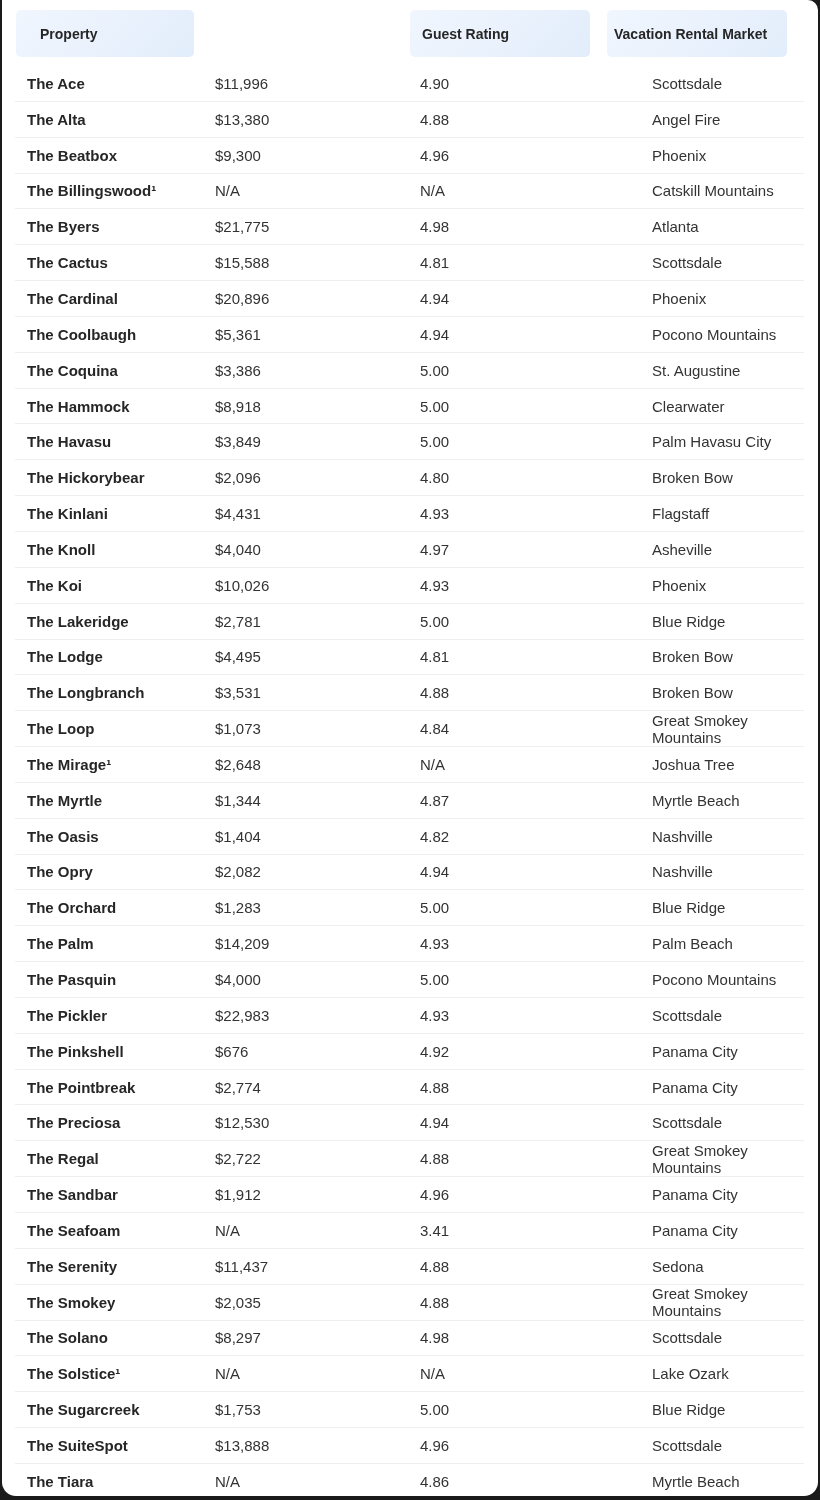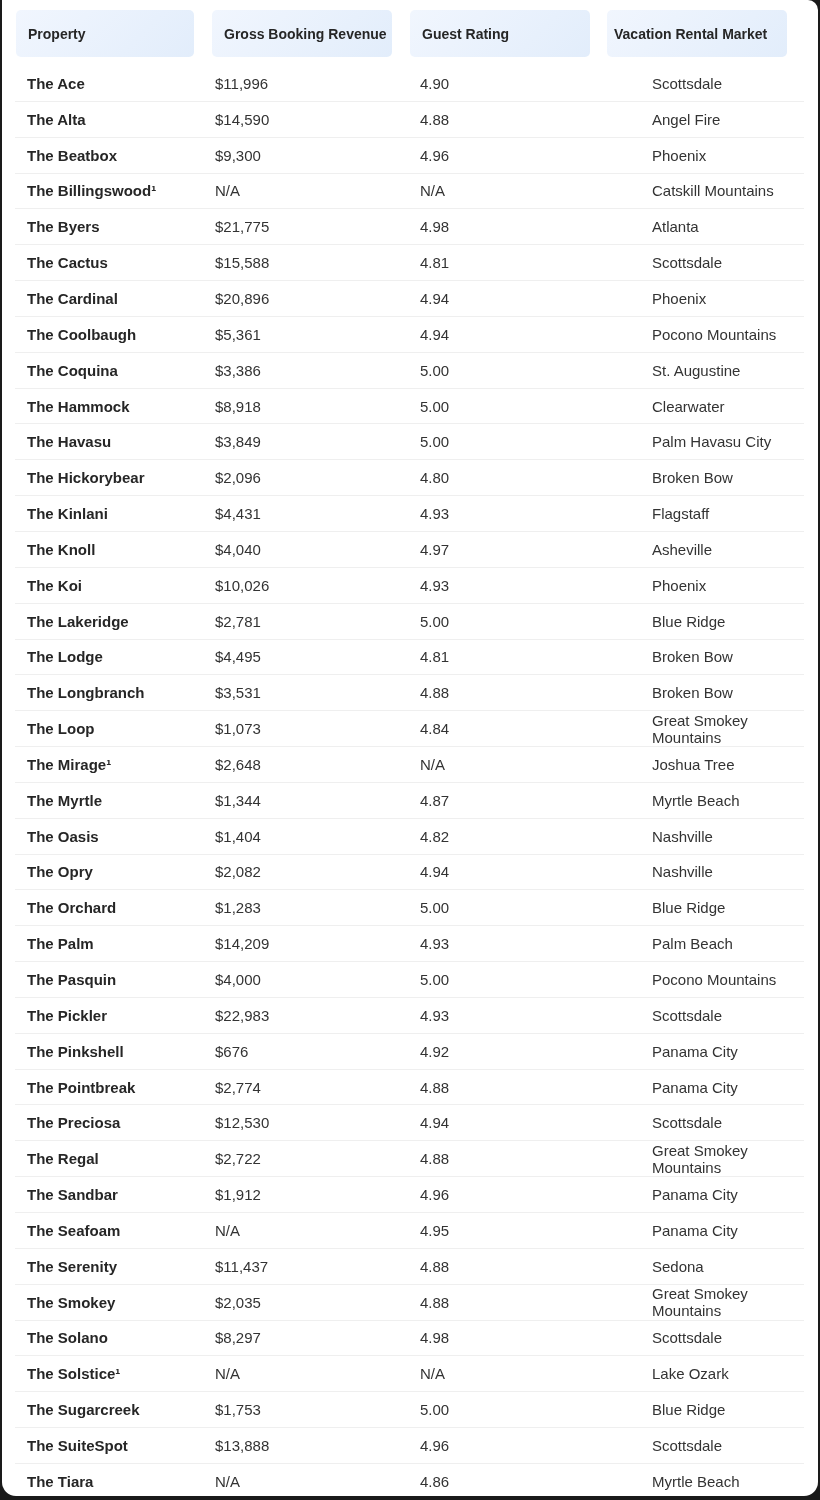--- a/index.html
+++ b/index.html
@@ -12,21 +12,21 @@
     background:#ffffff; border-radius:0 10px 14px 14px;
     box-sizing:border-box;
   }
   .header {
     position:absolute; top:10px; left:0; height:47px; width:100%;
   }
   .hcell {
     position:absolute; top:0; height:47px; border-radius:5px;
     background:linear-gradient(135deg,#f1f6fe 0%,#e2edfb 100%);
     display:flex; align-items:center; box-sizing:border-box;
-    font-weight:bold; font-size:14px; color:#262626; padding-left:12px;
+    font-weight:bold; font-size:14px; color:#262626; padding-left:24px;
   }
   .rows { position:absolute; top:66px; left:0; width:100%; }
   .row {
     position:relative; height:35.85px; border-bottom:1px solid #efefef;
     margin-left:13px; width:789px; box-sizing:border-box;text-decoration:underline;
   }
   .row:last-child { border-bottom:none; }
   .cell {
     position:absolute; top:0; height:100%; display:flex; align-items:center;
     font-size:15px; color:#333;
@@ -35,34 +35,33 @@
   .c1 { left:200px; }
   .c2 { left:405px; }
   .c3 { left:637px; }
 </style>
 </head>
 <body>
 
 <div class="card">
   <div class="header">
     <div class="hcell" style="left:14px;width:178px;">Property</div>
-    <div class="hcell" style="left:210px;width:180px;">Gross Booking Revenue</div>
     <div class="hcell" style="left:408px;width:180px;padding-left:12px;">Guest Rating</div>
     <div class="hcell" style="left:605px;width:180px;padding-left:7px;">Vacation Rental Market</div>
   </div>
   <div class="rows" id="rows">
       <div class="row">
         <div class="cell c0">The Ace</div>
         <div class="cell c1">$11,996</div>
         <div class="cell c2">4.90</div>
         <div class="cell c3">Scottsdale</div>
       </div>
       <div class="row">
         <div class="cell c0">The Alta</div>
-        <div class="cell c1">$14,590</div>
+        <div class="cell c1">$13,380</div>
         <div class="cell c2">4.88</div>
         <div class="cell c3">Angel Fire</div>
       </div>
       <div class="row">
         <div class="cell c0">The Beatbox</div>
         <div class="cell c1">$9,300</div>
         <div class="cell c2">4.96</div>
         <div class="cell c3">Phoenix</div>
       </div>
       <div class="row">
@@ -235,21 +234,21 @@
       </div>
       <div class="row">
         <div class="cell c0">The Sandbar</div>
         <div class="cell c1">$1,912</div>
         <div class="cell c2">4.96</div>
         <div class="cell c3">Panama City</div>
       </div>
       <div class="row">
         <div class="cell c0">The Seafoam</div>
         <div class="cell c1">N/A</div>
-        <div class="cell c2">4.95</div>
+        <div class="cell c2">3.41</div>
         <div class="cell c3">Panama City</div>
       </div>
       <div class="row">
         <div class="cell c0">The Serenity</div>
         <div class="cell c1">$11,437</div>
         <div class="cell c2">4.88</div>
         <div class="cell c3">Sedona</div>
       </div>
       <div class="row">
         <div class="cell c0">The Smokey</div>

